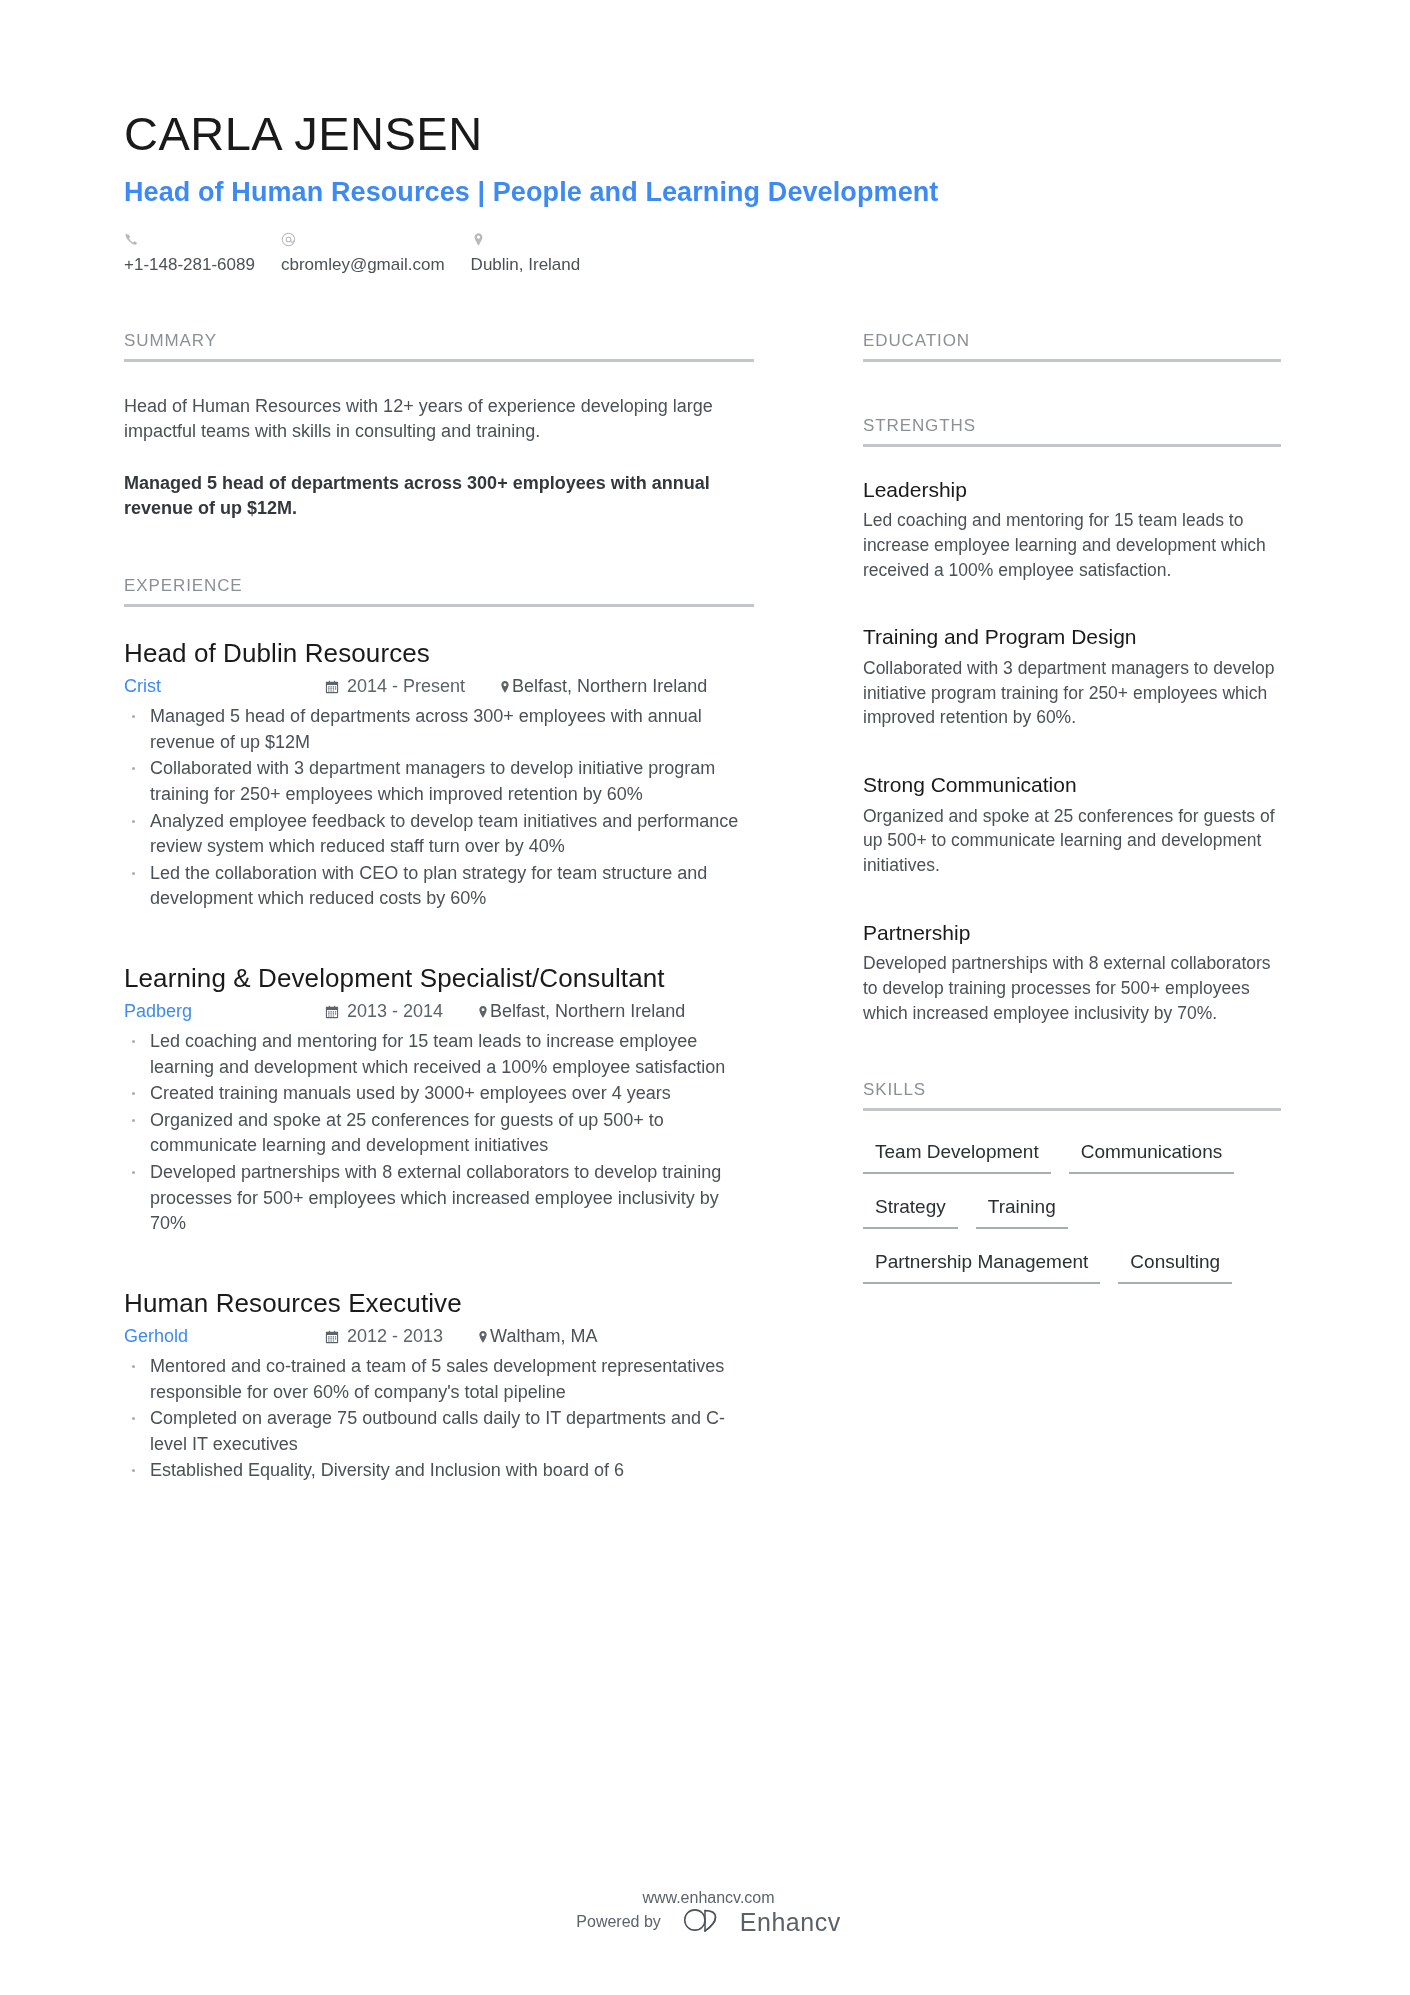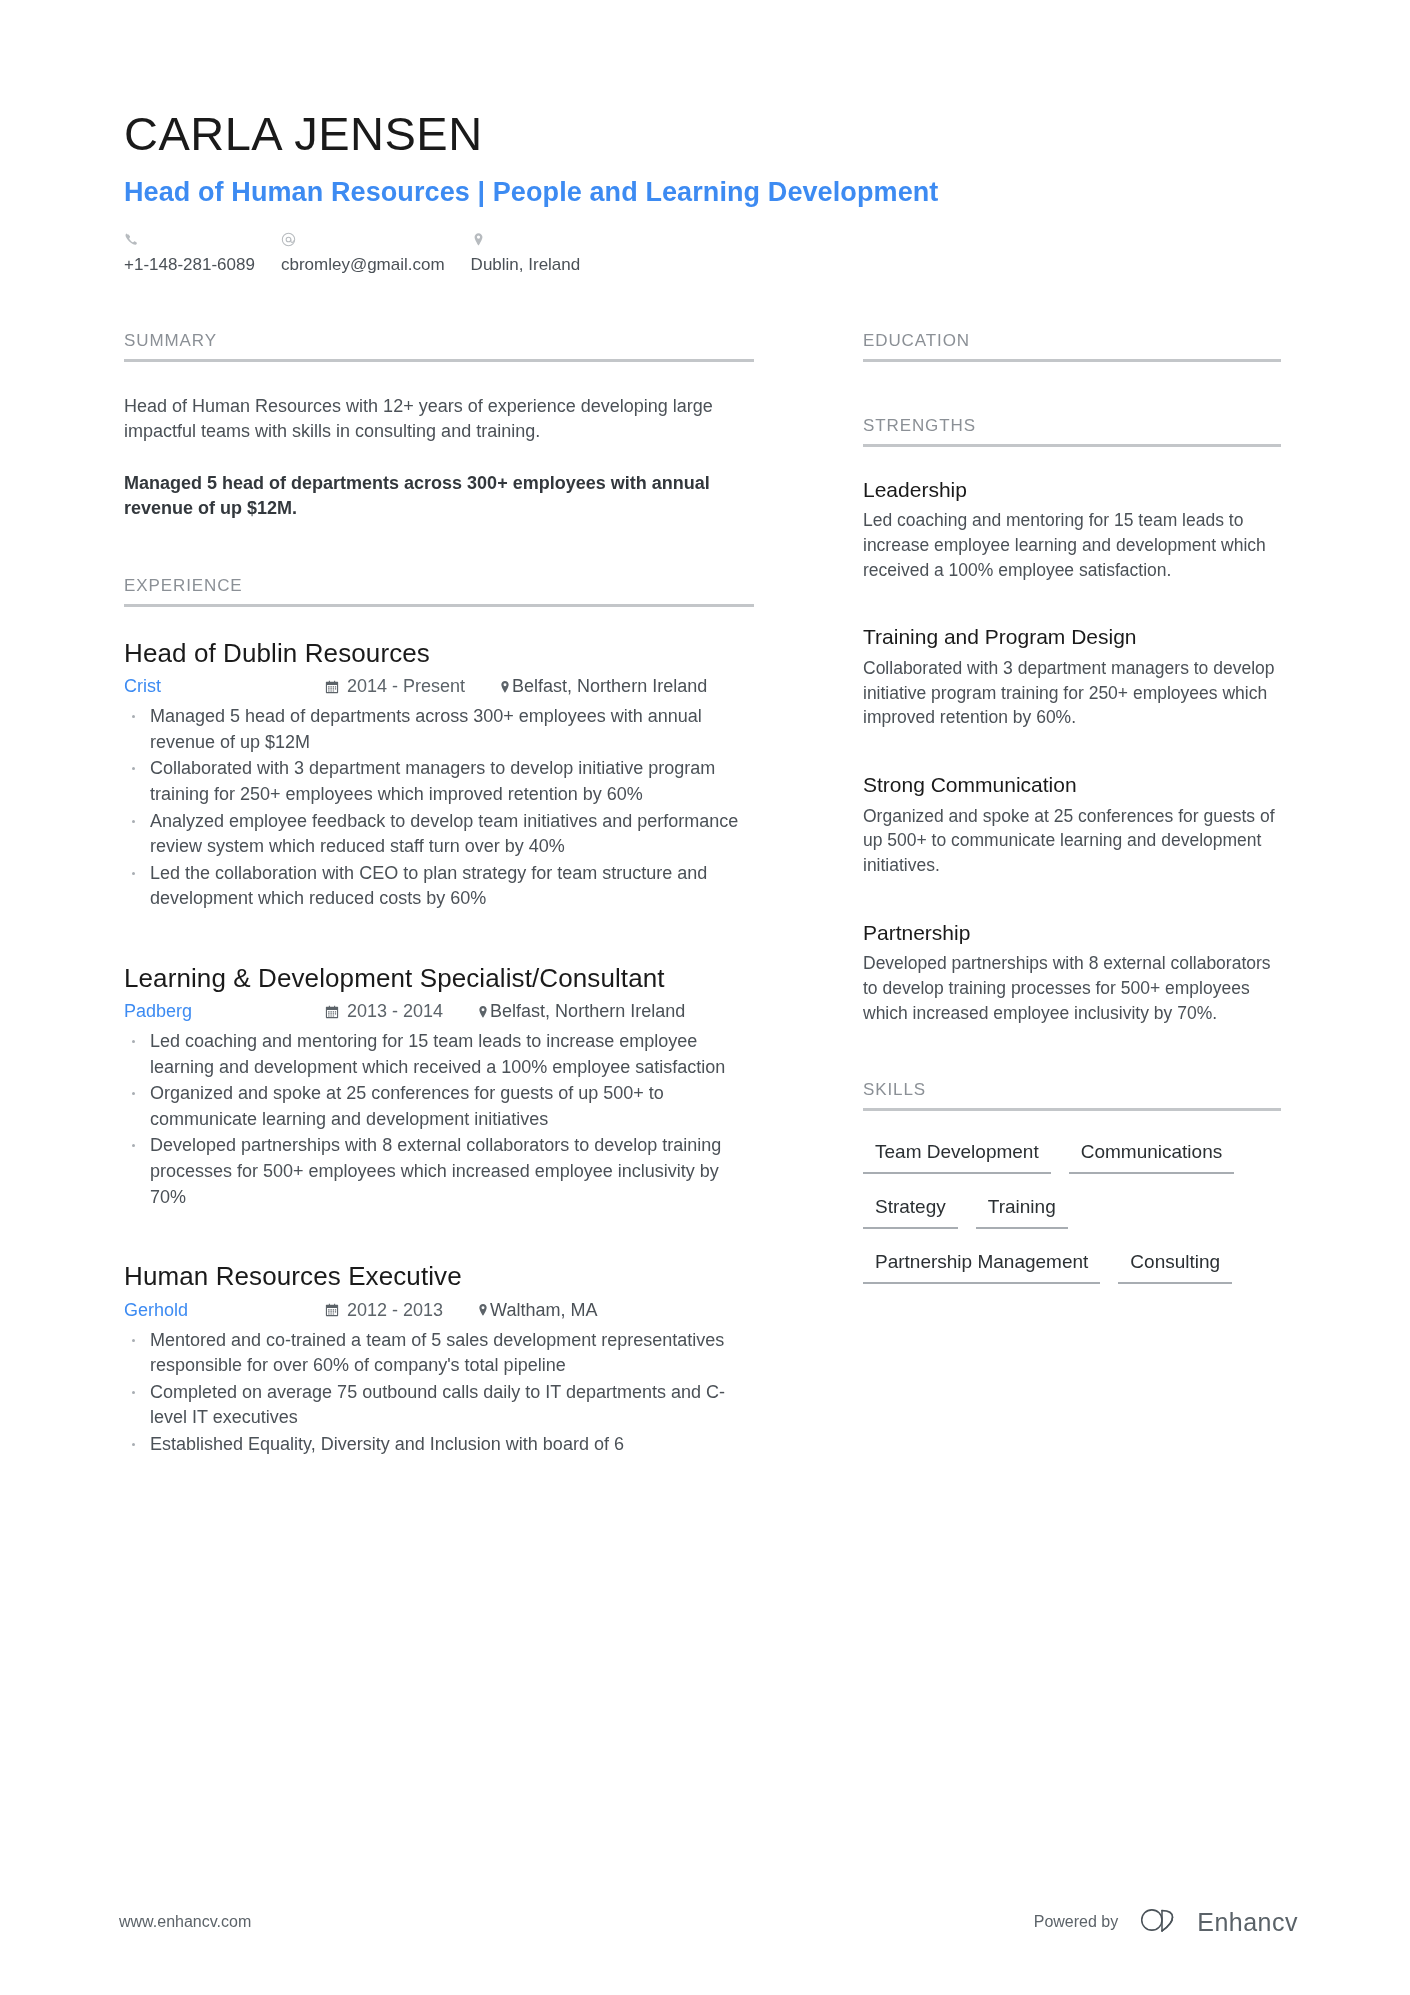--- a/index.html
+++ b/index.html
@@ -230,20 +230,21 @@
   .footer {
     position: absolute;
     left: 119px;
     right: 112px;
     bottom: 58px;
     display: flex;
     align-items: center;
     justify-content: space-between;
     font-size: 16px;
     color: #5c6369;
+    flex-direction: column;
   }
   .footer-right {
     display: flex;
     align-items: center;
     gap: 22px;
   }
   .brand {
     display: flex;
     align-items: center;
     gap: 13px;
@@ -362,20 +363,21 @@
               <span class="meta-icon">
                 <svg width="14" height="14" viewBox="0 0 16 16" fill="currentColor">
                   <path d="M8 1.2c-2.3 0-4.2 1.9-4.2 4.2 0 3 4.2 9.2 4.2 9.2s4.2-6.2 4.2-9.2c0-2.3-1.9-4.2-4.2-4.2zm0 5.9a1.7 1.7 0 110-3.4 1.7 1.7 0 010 3.4z"></path>
                 </svg>
               </span>
               <span>Belfast, Northern Ireland</span>
             </span>
           </div>
           <ul class="bullets">
             <li>Led coaching and mentoring for 15 team leads to increase employee learning and development which received a 100% employee satisfaction</li>
+            <li>Created training manuals used by 3000+ employees over 4 years</li>
             <li>Organized and spoke at 25 conferences for guests of up 500+ to communicate learning and development initiatives</li>
             <li>Developed partnerships with 8 external collaborators to develop training processes for 500+ employees which increased employee inclusivity by 70%</li>
           </ul>
         </div>
 
         <div class="job">
           <div class="job-title">Human Resources Executive</div>
           <div class="job-meta">
             <span class="job-company">Gerhold</span>
             <span class="job-dates">

